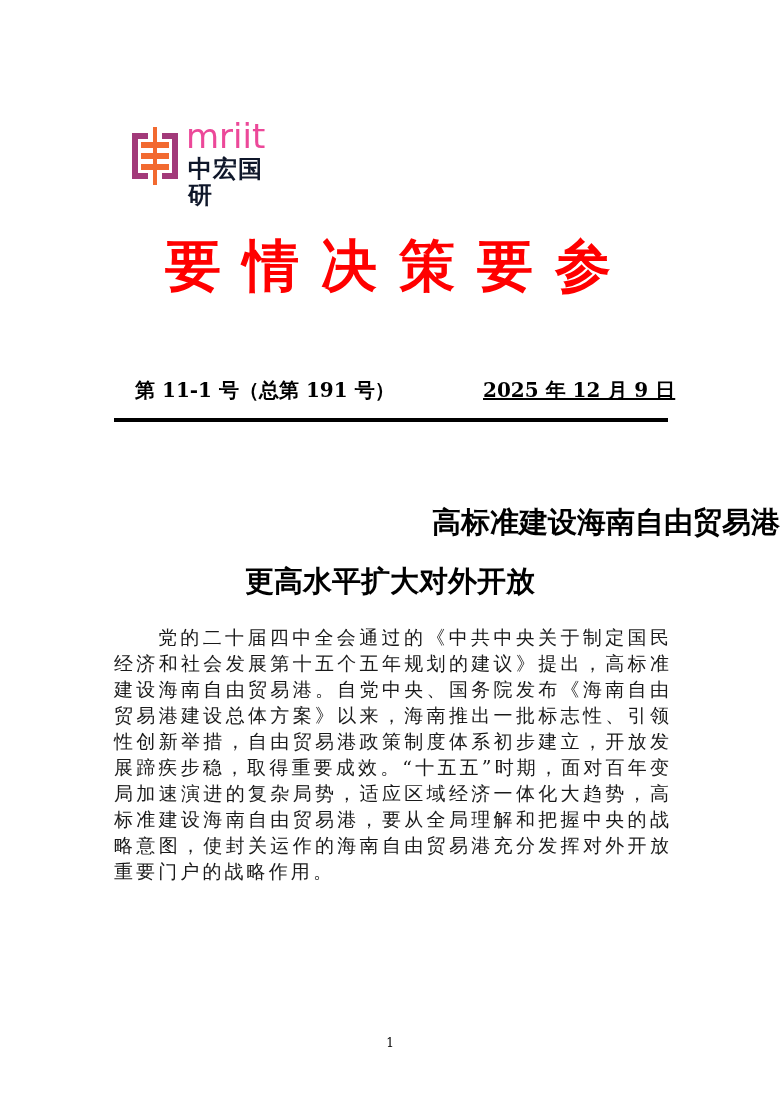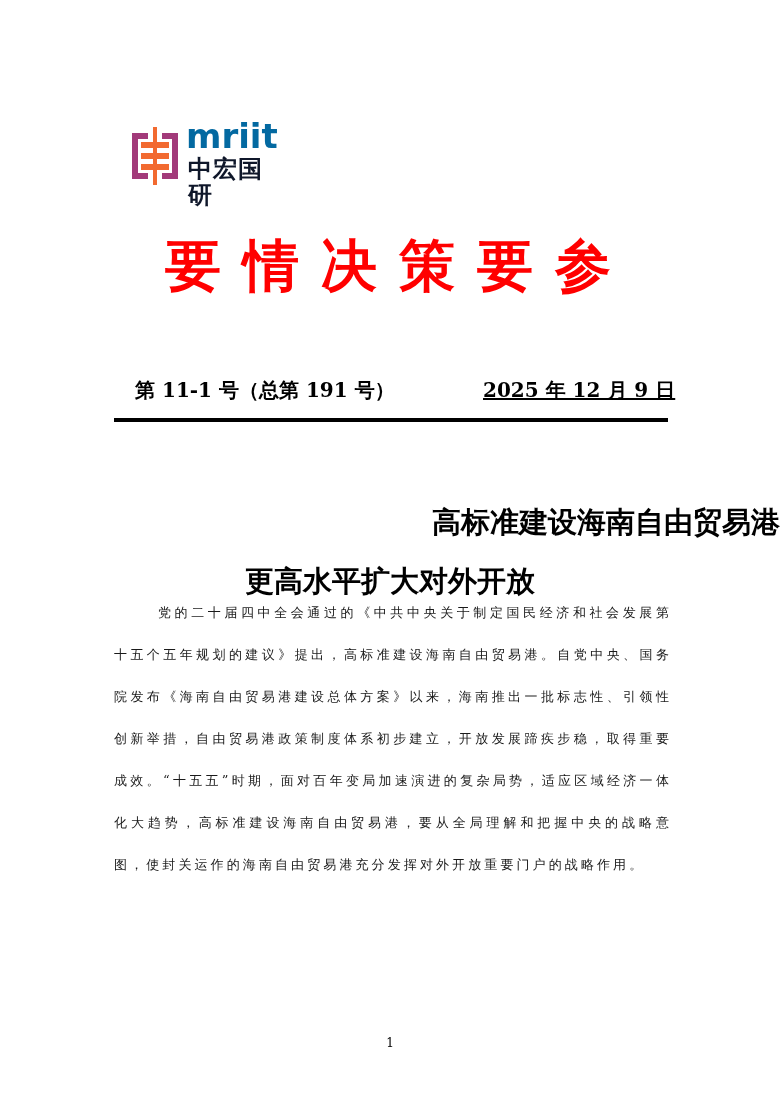--- a/index.html
+++ b/index.html
@@ -35,24 +35,24 @@
       left: 0;
       top: 3px;
       width: 50px;
       height: 58px;
     }
     .logo-wordmark {
       position: absolute;
       left: 56px;
       top: -6px;
       font-family: "DejaVu Sans", "Liberation Sans", sans-serif;
-      font-weight: bold;
+      font-weight: normal;
       font-size: 34px;
       letter-spacing: 0px;
-      color: #0369a1;
+      color: #ec4899;
       line-height: 36px;
     }
     .logo-cn {
       position: absolute;
       left: 58px;
       top: 32px;
       font-family: "DejaVu Sans", "Liberation Sans", sans-serif;
       font-weight: bold;
       font-size: 24px;
       color: #0f172a;
@@ -118,25 +118,25 @@
       font-size: 29px;
       line-height: 36px;
       color: #000;
     }
     .title-1 { top: 504px; text-align: right; }
     .title-2 { top: 563px; }
     
     .body-text {
       position: absolute;
       left: 114px;
-      top: 592px;
+      top: 624px;
       width: 558px;
       font-family: "DejaVu Serif", "Liberation Serif", serif;
-      font-size: 13px;
-      line-height: 42px;
+      font-size: 19px;
+      line-height: 26px;
       letter-spacing: 3.1px;
       text-align: justify;
       color: #1a1a1a;
     }
     .body-text p {
       margin: 0;
       text-indent: 44px;
     }
     .page-number {
       position: absolute;

